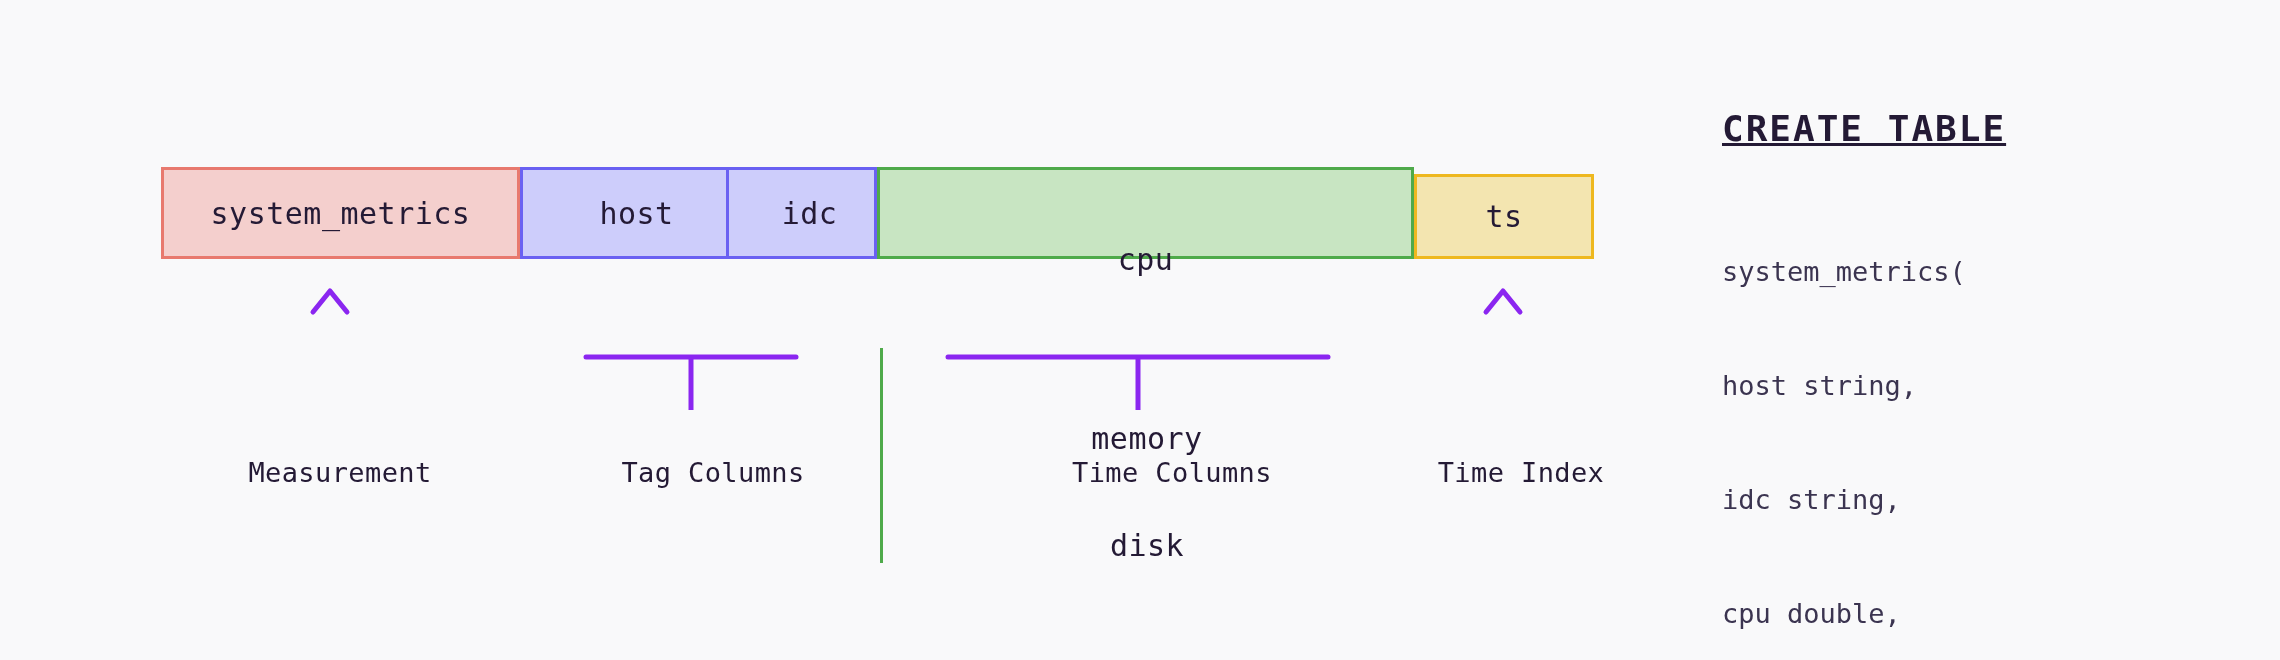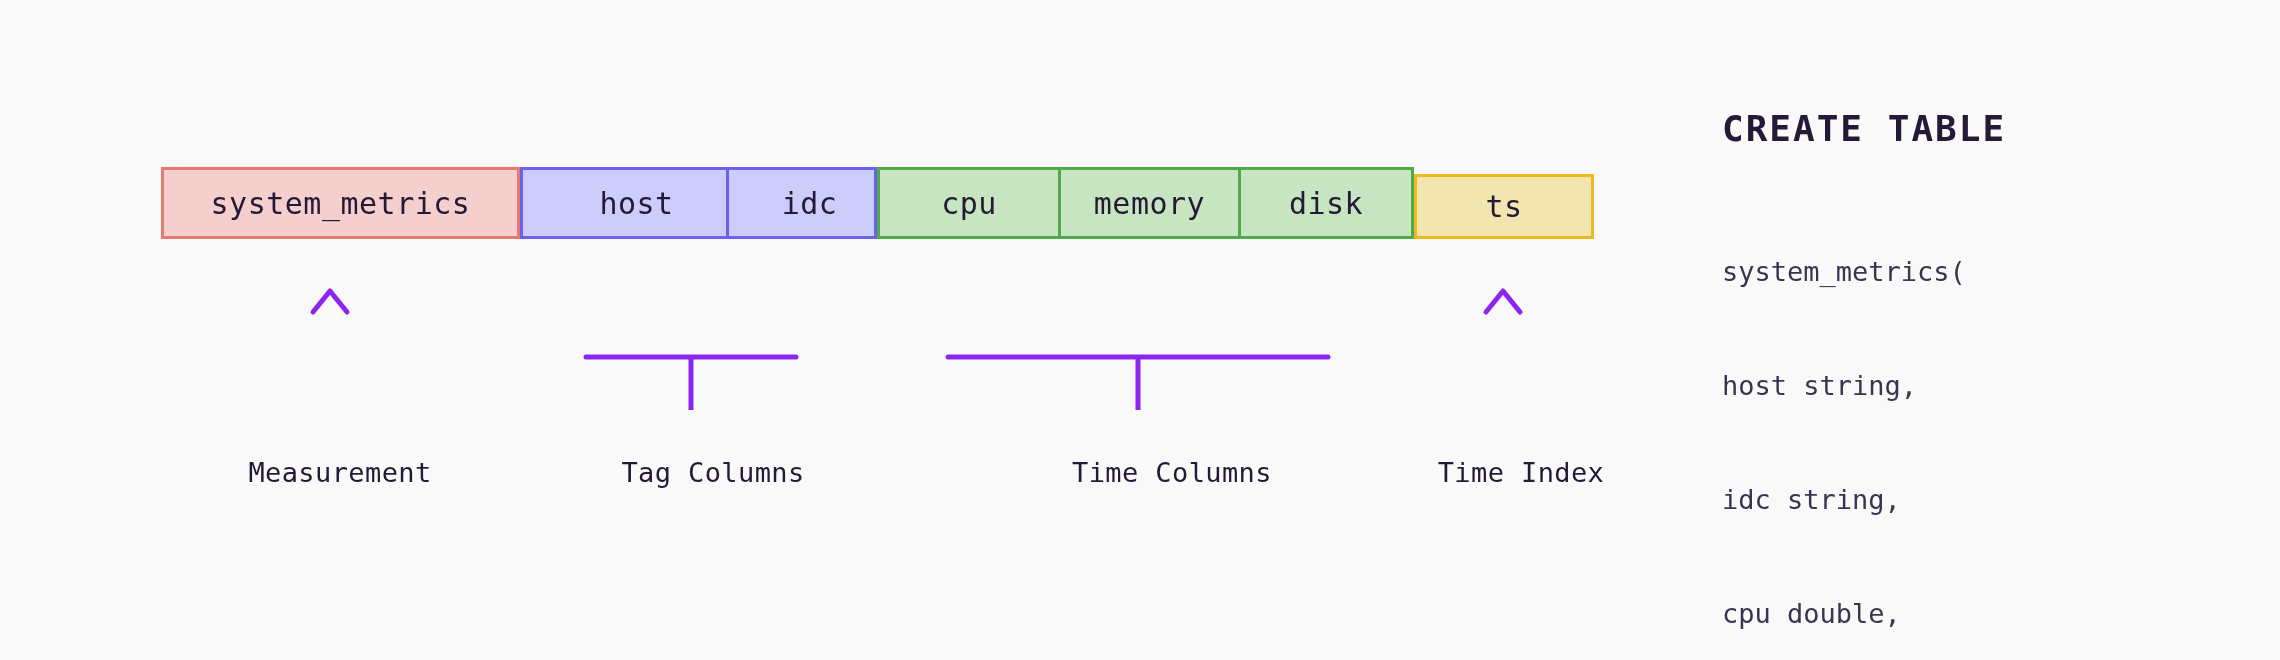--- a/index.html
+++ b/index.html
@@ -18,21 +18,21 @@
     width: 2280px;
     height: 660px;
     background: #f9f9fa;
   }
 
   
   .strip {
     position: absolute;
     left: 161px;
     top: 167px;
-    height: 72px;
+    height: 92px;
     display: flex;
     align-items: stretch;
   }
   .group {
     display: flex;
     align-items: stretch;
     box-sizing: border-box;
     border: 3px solid #000;
   }
   .group.measurement {
@@ -42,20 +42,21 @@
   }
   .group.tags {
     width: 357px;
     background: #cdcdfb;
     border-color: #6a61f2;
   }
   .group.fields {
     width: 537px;
     background: #c8e5c2;
     border-color: #4faa4a;
+    flex-direction: column;
   }
   .group.timeindex {
     width: 180px;
     background: #f3e5b0;
     border-color: #eeb81f;
     margin-top: 7px;
   }
   .cell {
     flex: 1 1 0;
     display: flex;
@@ -102,20 +103,21 @@
     top: 108px;
     width: 520px;
   }
   .sql-title {
     font-size: 36px;
     font-weight: bold;
     color: #241a35;
     letter-spacing: 2px;
     margin: 0 0 28px 0;
     white-space: nowrap;
+    text-decoration: underline;
   }
   .sql-body {
     font-size: 27px;
     line-height: 38px;
     color: #3b3450;
     white-space: pre;
   }
   .sql-line { white-space: pre; }
 </style>
 </head>

